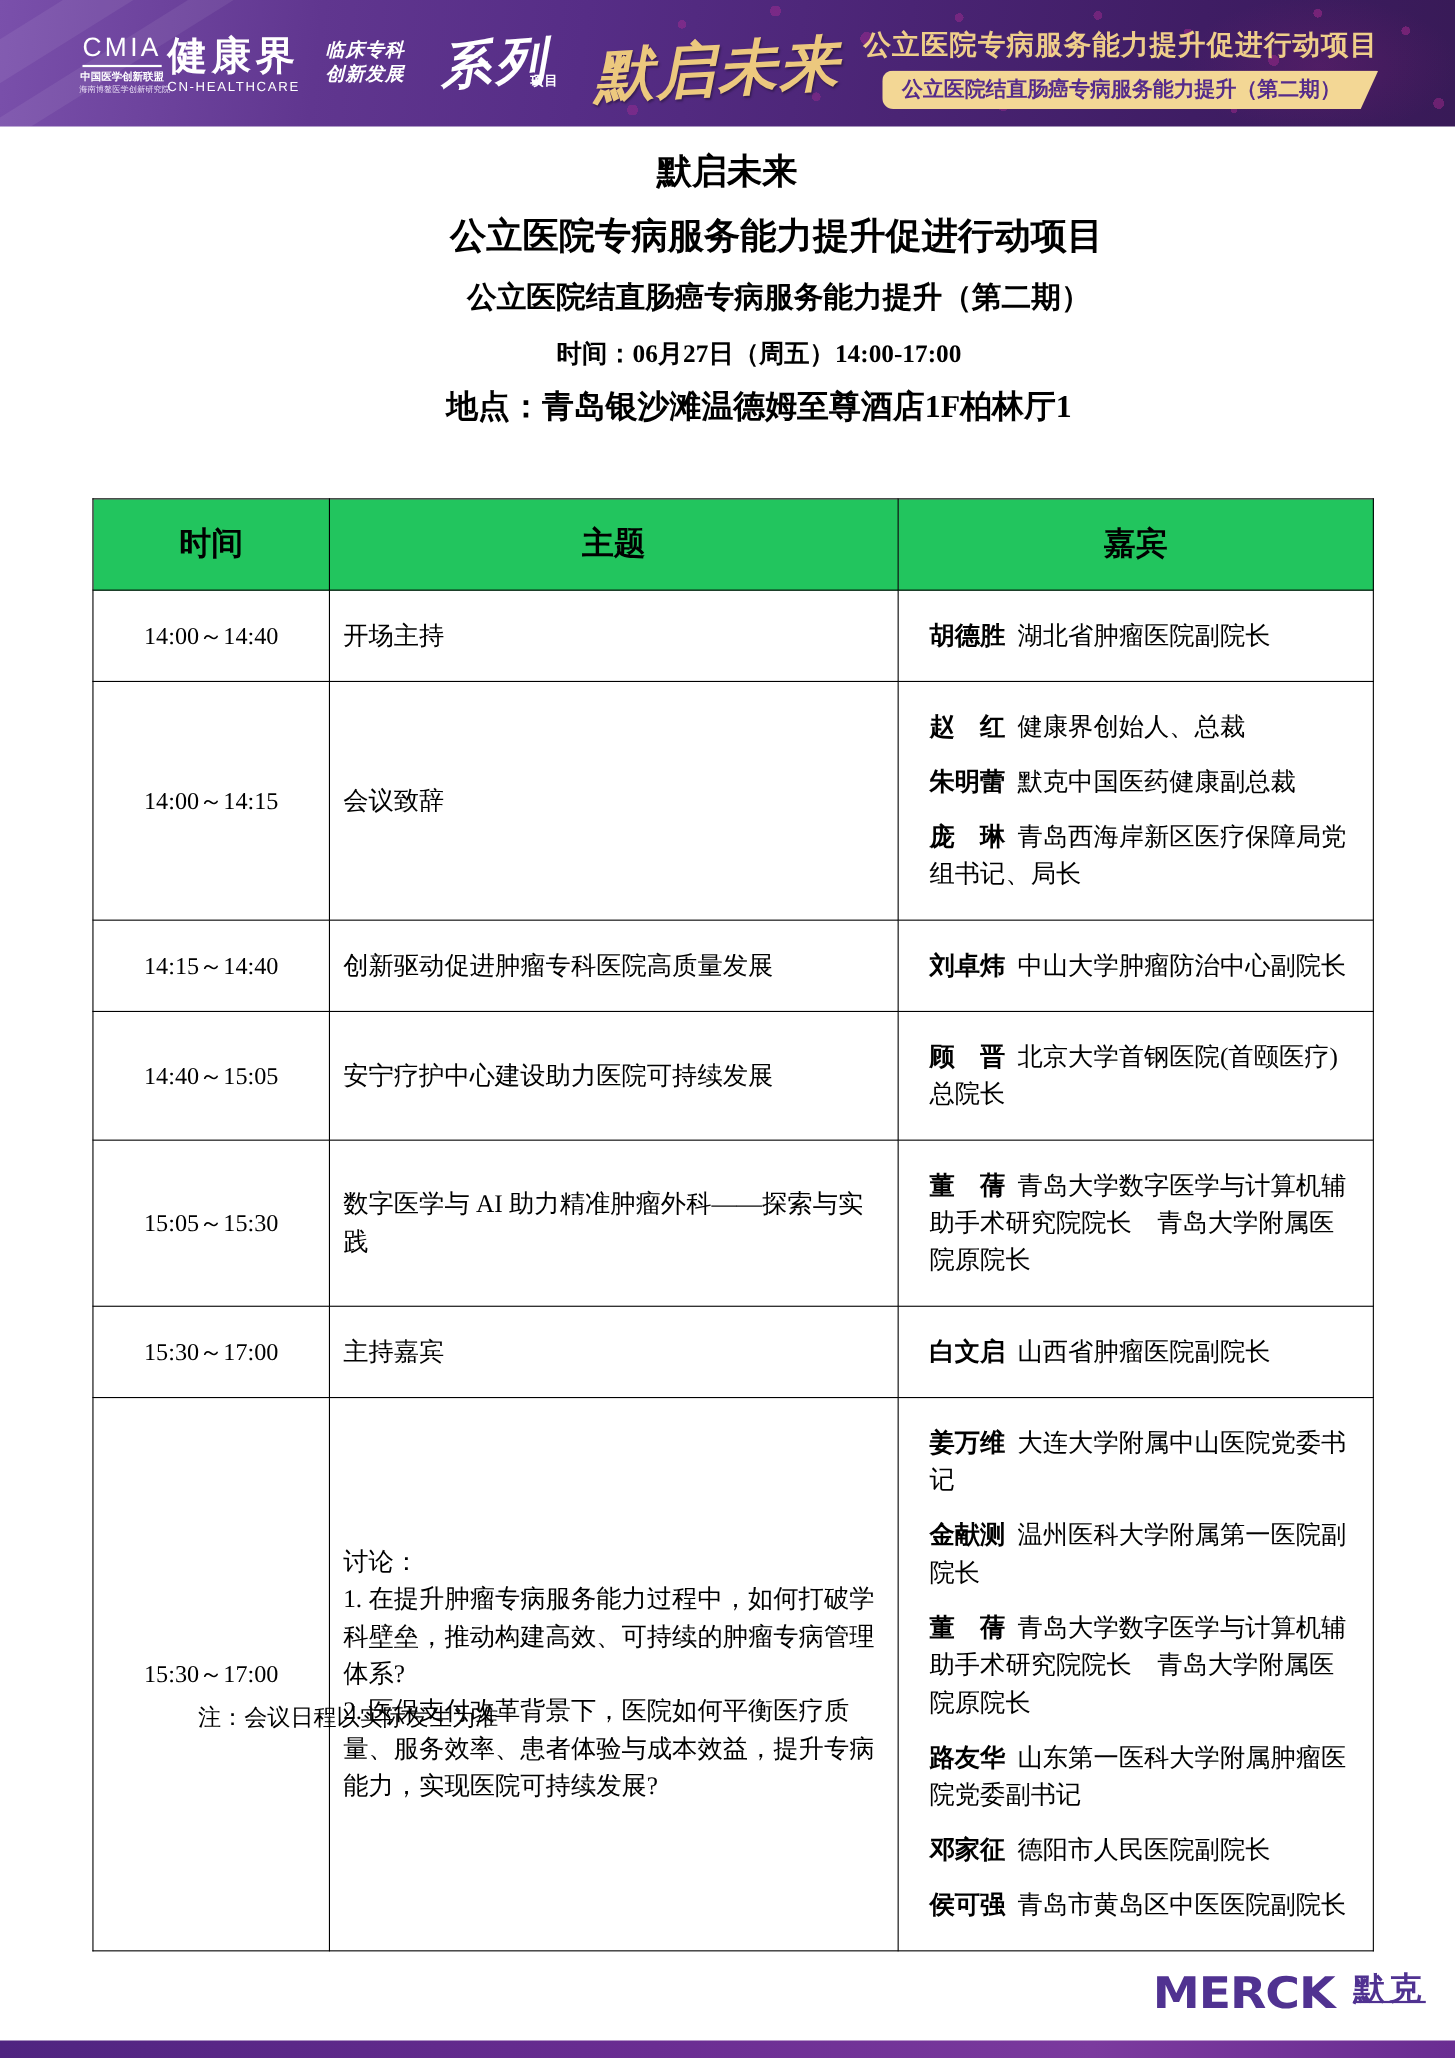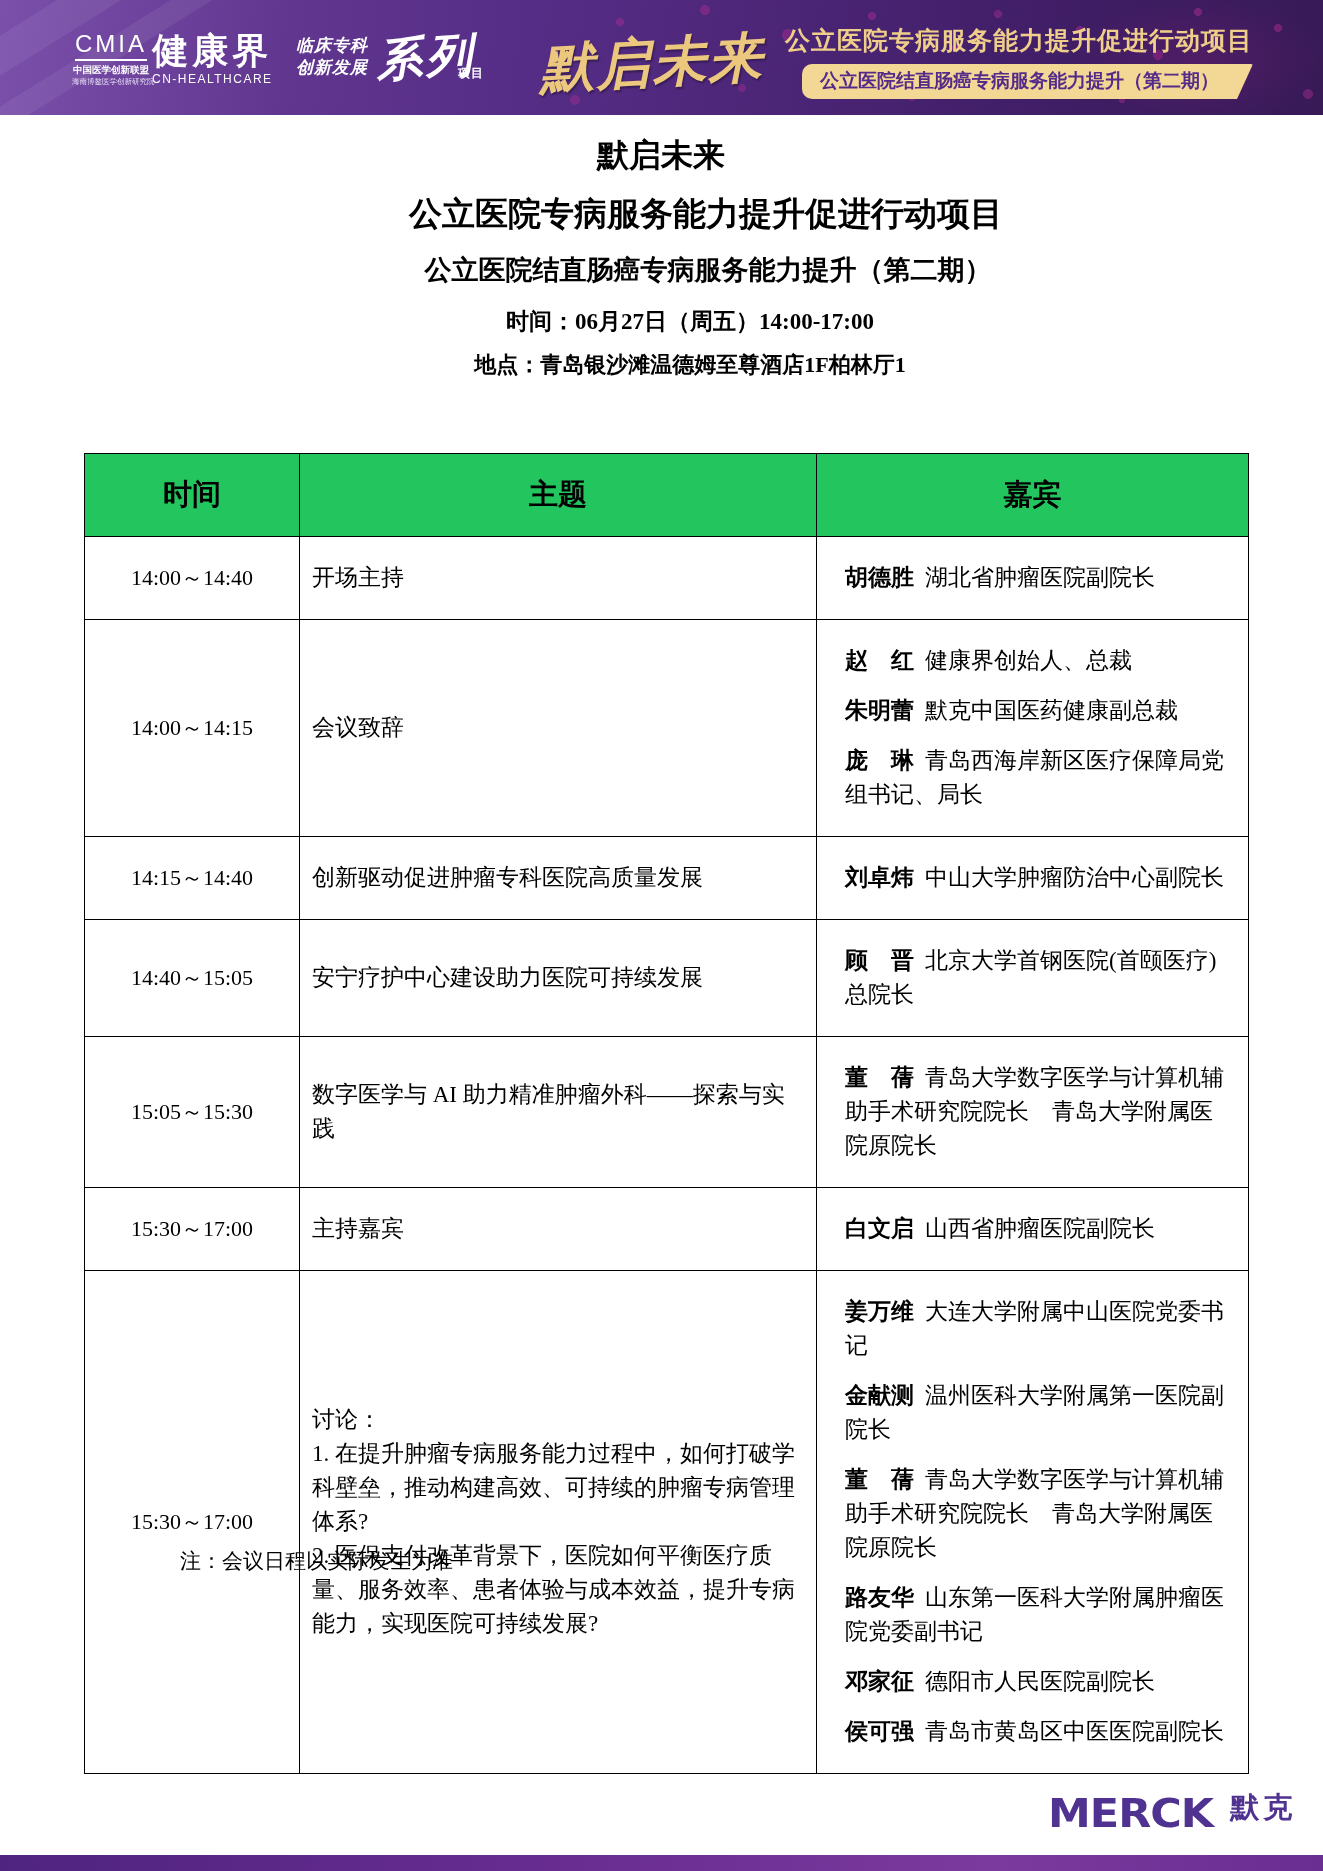--- a/index.html
+++ b/index.html
@@ -45,21 +45,21 @@
   .cmia { position:absolute; left:72px; top:30px; width:78px; text-align:center; color:#fff; }
   .cmia-acronym { font-family:"Liberation Sans",sans-serif; font-weight:normal; font-size:24px;
     letter-spacing:3px; border-bottom:2px solid #fff; padding-bottom:1px; display:inline-block; }
   .cmia-l1 { font-family:"Liberation Sans",sans-serif; font-size:9.5px; font-weight:bold; margin-top:3px; white-space:nowrap; }
   .cmia-l2 { font-family:"Liberation Sans",sans-serif; font-size:7.5px; color:#e8ddf5; white-space:nowrap; }
 
   .jkj { position:absolute; left:152px; top:32px; text-align:center; color:#fff; }
   .jkj-name { font-family:"Liberation Sans",sans-serif; font-weight:bold; font-size:36px; letter-spacing:4px; line-height:38px; }
   .jkj-sub  { font-family:"Liberation Sans",sans-serif; font-size:12px; letter-spacing:1.5px; margin-top:2px; }
 
-  .series { position:absolute; left:296px; top:34px; color:#fff; display:flex; align-items:center; }
+  .series { position:absolute; left:296px; top:34px; color:#fff; display:flex; align-items:center;gap:24px; }
   .series-lines { font-family:"Liberation Sans",sans-serif; font-weight:bold; font-size:17px;
     line-height:22px; font-style:italic; letter-spacing:1px; }
   .series-big-wrap { margin-left:8px; position:relative; }
   .series-big { font-family:"DejaVu Serif",serif; font-weight:bold; font-style:italic; font-size:46px;
     line-height:46px; letter-spacing:4px; transform:rotate(-4deg); display:inline-block; }
   .series-small { position:absolute; right:-8px; bottom:-2px; font-family:"Liberation Sans",sans-serif;
     font-weight:bold; font-size:12px; letter-spacing:1px; }
 
   .moqi { position:absolute; left:540px; top:26px; width:266px; color:#ecc87e;
     font-family:"DejaVu Serif",serif; font-weight:bold; font-style:italic; font-size:54px;
@@ -73,42 +73,42 @@
     padding:4px 34px 5px 18px; border-radius:10px 2px 2px 10px;
     clip-path:polygon(0 0,100% 0,calc(100% - 16px) 100%,0 100%); }
 
   
   .doc-heading { position:absolute; transform:translateX(-50%); white-space:nowrap; font-weight:bold;
     font-family:"Liberation Sans",sans-serif; color:#000; }
   .h-title1 { left:661px; top:134px; font-size:32px; }
   .h-title2 { left:706px; top:192px; font-size:33px; }
   .h-sub    { left:708px; top:252px; font-size:27px; }
   .h-time   { left:690px; top:306px; font-size:23px; font-family:"Liberation Serif",serif; }
-  .h-venue  { left:690px; top:350px; font-size:22px; font-family:"Liberation Serif",serif; }
+  .h-venue  { left:690px; top:350px; font-size:29px; font-family:"Liberation Serif",serif; }
 
   
   table.agenda { position:absolute; left:84px; top:453px; width:1164px;
     border-collapse:collapse; table-layout:fixed; font-size:23px; }
   .agenda th, .agenda td { border:1px solid #000; padding:0; }
   .agenda th { height:83px; background:#22c55e; font-size:29px; font-weight:bold; text-align:center; }
   .agenda td.c-time  { text-align:center; vertical-align:middle; font-size:22px; }
   .agenda td.c-topic { vertical-align:middle; padding:6px 10px 6px 12px; line-height:34px; }
   .agenda td.c-guest { vertical-align:middle; padding:8px 8px 8px 12px; line-height:34px; }
   .g  { margin:16px; }
   .gn { font-weight:bold; margin-right:11px; }
   .topic-lines div { line-height:34px; }
 
   .note { position:absolute; left:180px; top:1547px; font-size:21px; }
 
   
   .merck { position:absolute; left:1048px; top:1788px; display:flex; align-items:flex-start; }
   .merck-word { font-family:"DejaVu Sans",sans-serif; font-weight:bold; font-size:43px;
     letter-spacing:-1px; color:#503291; transform:scaleY(.92); }
   .merck-cn { font-family:"Liberation Sans",sans-serif; font-weight:bold; font-size:29px;
-    color:#503291; margin-left:17px; letter-spacing:4px; }
+    color:#503291; margin-left:17px; letter-spacing:4px;text-decoration:underline; }
   .footer-bar { position:absolute; left:0; top:1855px; width:1323px; height:16px;
     background:linear-gradient(90deg,#4f2480 0%,#6a2d92 45%,#7b3a9e 75%,#6a2d92 100%); }
 </style>
 </head>
 <body>
 
 <div class="banner">
   <div class="banner-dots"></div>
   <div class="streak streak-a"></div>
   <div class="streak streak-b"></div>

